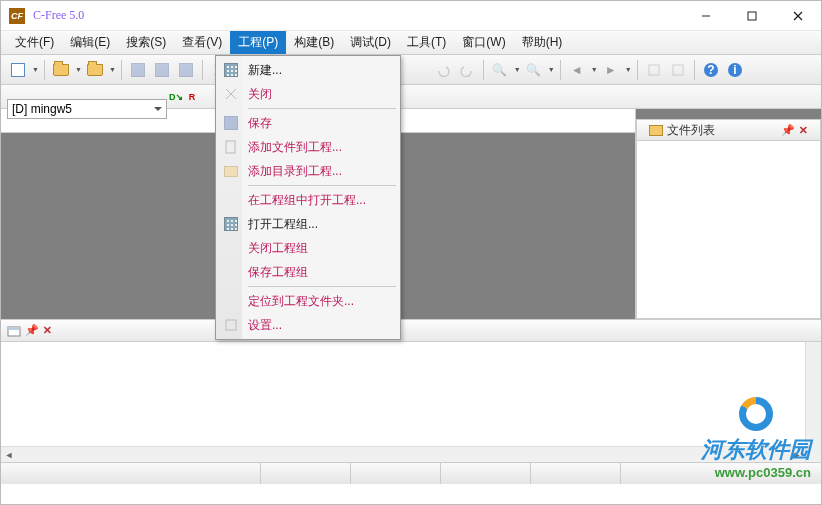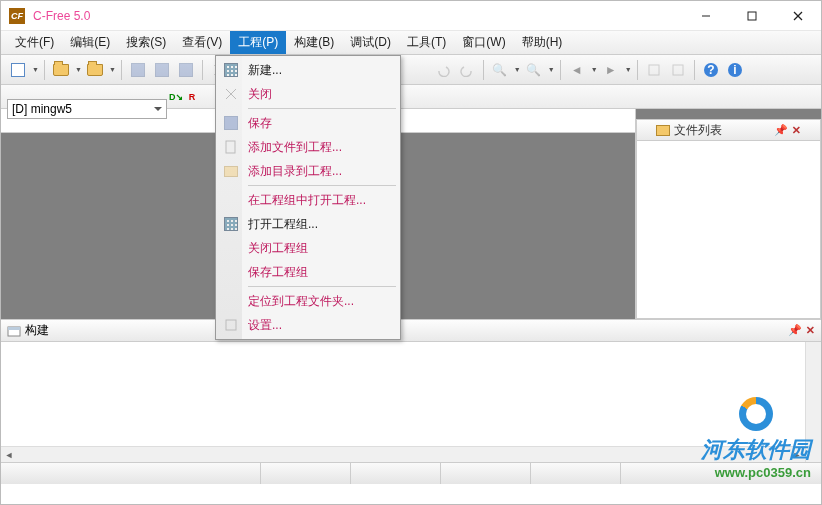--- a/index.html
+++ b/index.html
@@ -1,21 +1,21 @@
 <!DOCTYPE html>
 <html><head>
 <meta charset="utf-8">
 <style>
 * { box-sizing: border-box; margin: 0; padding: 0; font-family: "Microsoft YaHei", SimSun, sans-serif; font-size: 12px; }
 body { width: 822px; height: 505px; background: #fff; overflow: hidden; border: 1px solid #bbb; position: relative; }
 
 
 .titlebar { height: 30px; display: flex; align-items: center; background: #fff; border-bottom: 1px solid #e8e8e8; }
 .titlebar .app-icon { width: 16px; height: 16px; background: #a16207; margin: 0 8px; display: flex; align-items: center; justify-content: center; color: #fff; font-size: 9px; font-weight: bold; font-style: italic; }
-.titlebar .title { flex: 1; color: #ec4899; }
+.titlebar .title { flex: 1; color: #8b5cf6; font-family: Liberation Serif, serif; }
 .titlebar .win-btns { display: flex; }
 .titlebar .win-btn { width: 46px; height: 30px; display: flex; align-items: center; justify-content: center; color: #333; font-size: 13px; }
 
 
 .menubar { height: 24px; display: flex; align-items: stretch; background: linear-gradient(#fafafa,#ececec); border-bottom: 1px solid #ccc; padding-left: 6px; }
 .menubar .menu-item { padding: 0 8px; display: flex; align-items: center; color: #222; }
 .menubar .menu-item.active { background: #1979ca; color: #fff; }
 
 
 .toolbar { height: 30px; display: flex; align-items: center; background: linear-gradient(#fafafa,#e8e8e8); border-bottom: 1px solid #ccc; padding: 0 6px; gap: 2px; position: relative; }
@@ -34,21 +34,21 @@
 
 
 .main-area { display: flex; height: 210px; }
 .editor-zone { flex: 1; display: flex; flex-direction: column; }
 .blank-top { height: 24px; background: #fff; border-bottom: 1px solid #ccc; }
 .gray-zone { flex: 1; background: #808080; }
 
 
 .filelist { width: 186px; background: #fff; border-left: 1px solid #ccc; display: flex; flex-direction: column; }
 .fl-gap { height: 10px; background: #808080; }
-.panel-header { height: 22px; display: flex; align-items: center; background: linear-gradient(#fdfdfd,#e9e9e9); border: 1px solid #ccc; padding: 0 19px; gap: 4px; }
+.panel-header { height: 22px; display: flex; align-items: center; background: linear-gradient(#fdfdfd,#e9e9e9); border: 1px solid #ccc; padding: 0 12px; gap: 4px; }
 .panel-header .ph-title { flex: 1; color: #333; }
 .pin { color: #888; font-size: 11px; }
 .close-x { color: #b33; font-weight: bold; cursor: pointer; font-size: 11px; }
 .panel-body { flex: 1; background: #fff; border: 1px solid #ccc; border-top: none; }
 
 
 .build-panel { border-top: 1px solid #ccc; }
 .build-header { height: 22px; display: flex; align-items: center; background: linear-gradient(#fdfdfd,#e9e9e9); border-bottom: 1px solid #ccc; padding: 0 6px; gap: 4px; }
 .build-header .bh-title { flex: 1; }
 .build-body { height: 120px; background: #fff; position: relative; overflow: hidden; }
@@ -250,21 +250,20 @@
 </div>
 
 <div class="build-panel">
   <div class="build-header">
     <span>
         <svg width="14" height="14">
           <rect x="1" y="3" width="12" height="9" fill="#fff" stroke="#888"></rect>
           <rect x="1" y="3" width="12" height="3" fill="#bcd"></rect>
         </svg>
       </span>
-    <span class="bh-title">构建</span>
     <span class="pin">📌</span>
     <span class="close-x">✕</span>
   </div>
   <div class="build-body">
     <div class="scroll-h">
       <div class="sb-btn">◄</div>
       <div class="sb-track"></div>
       <div class="sb-btn">►</div>
     </div>
     <div class="scroll-v"></div>

